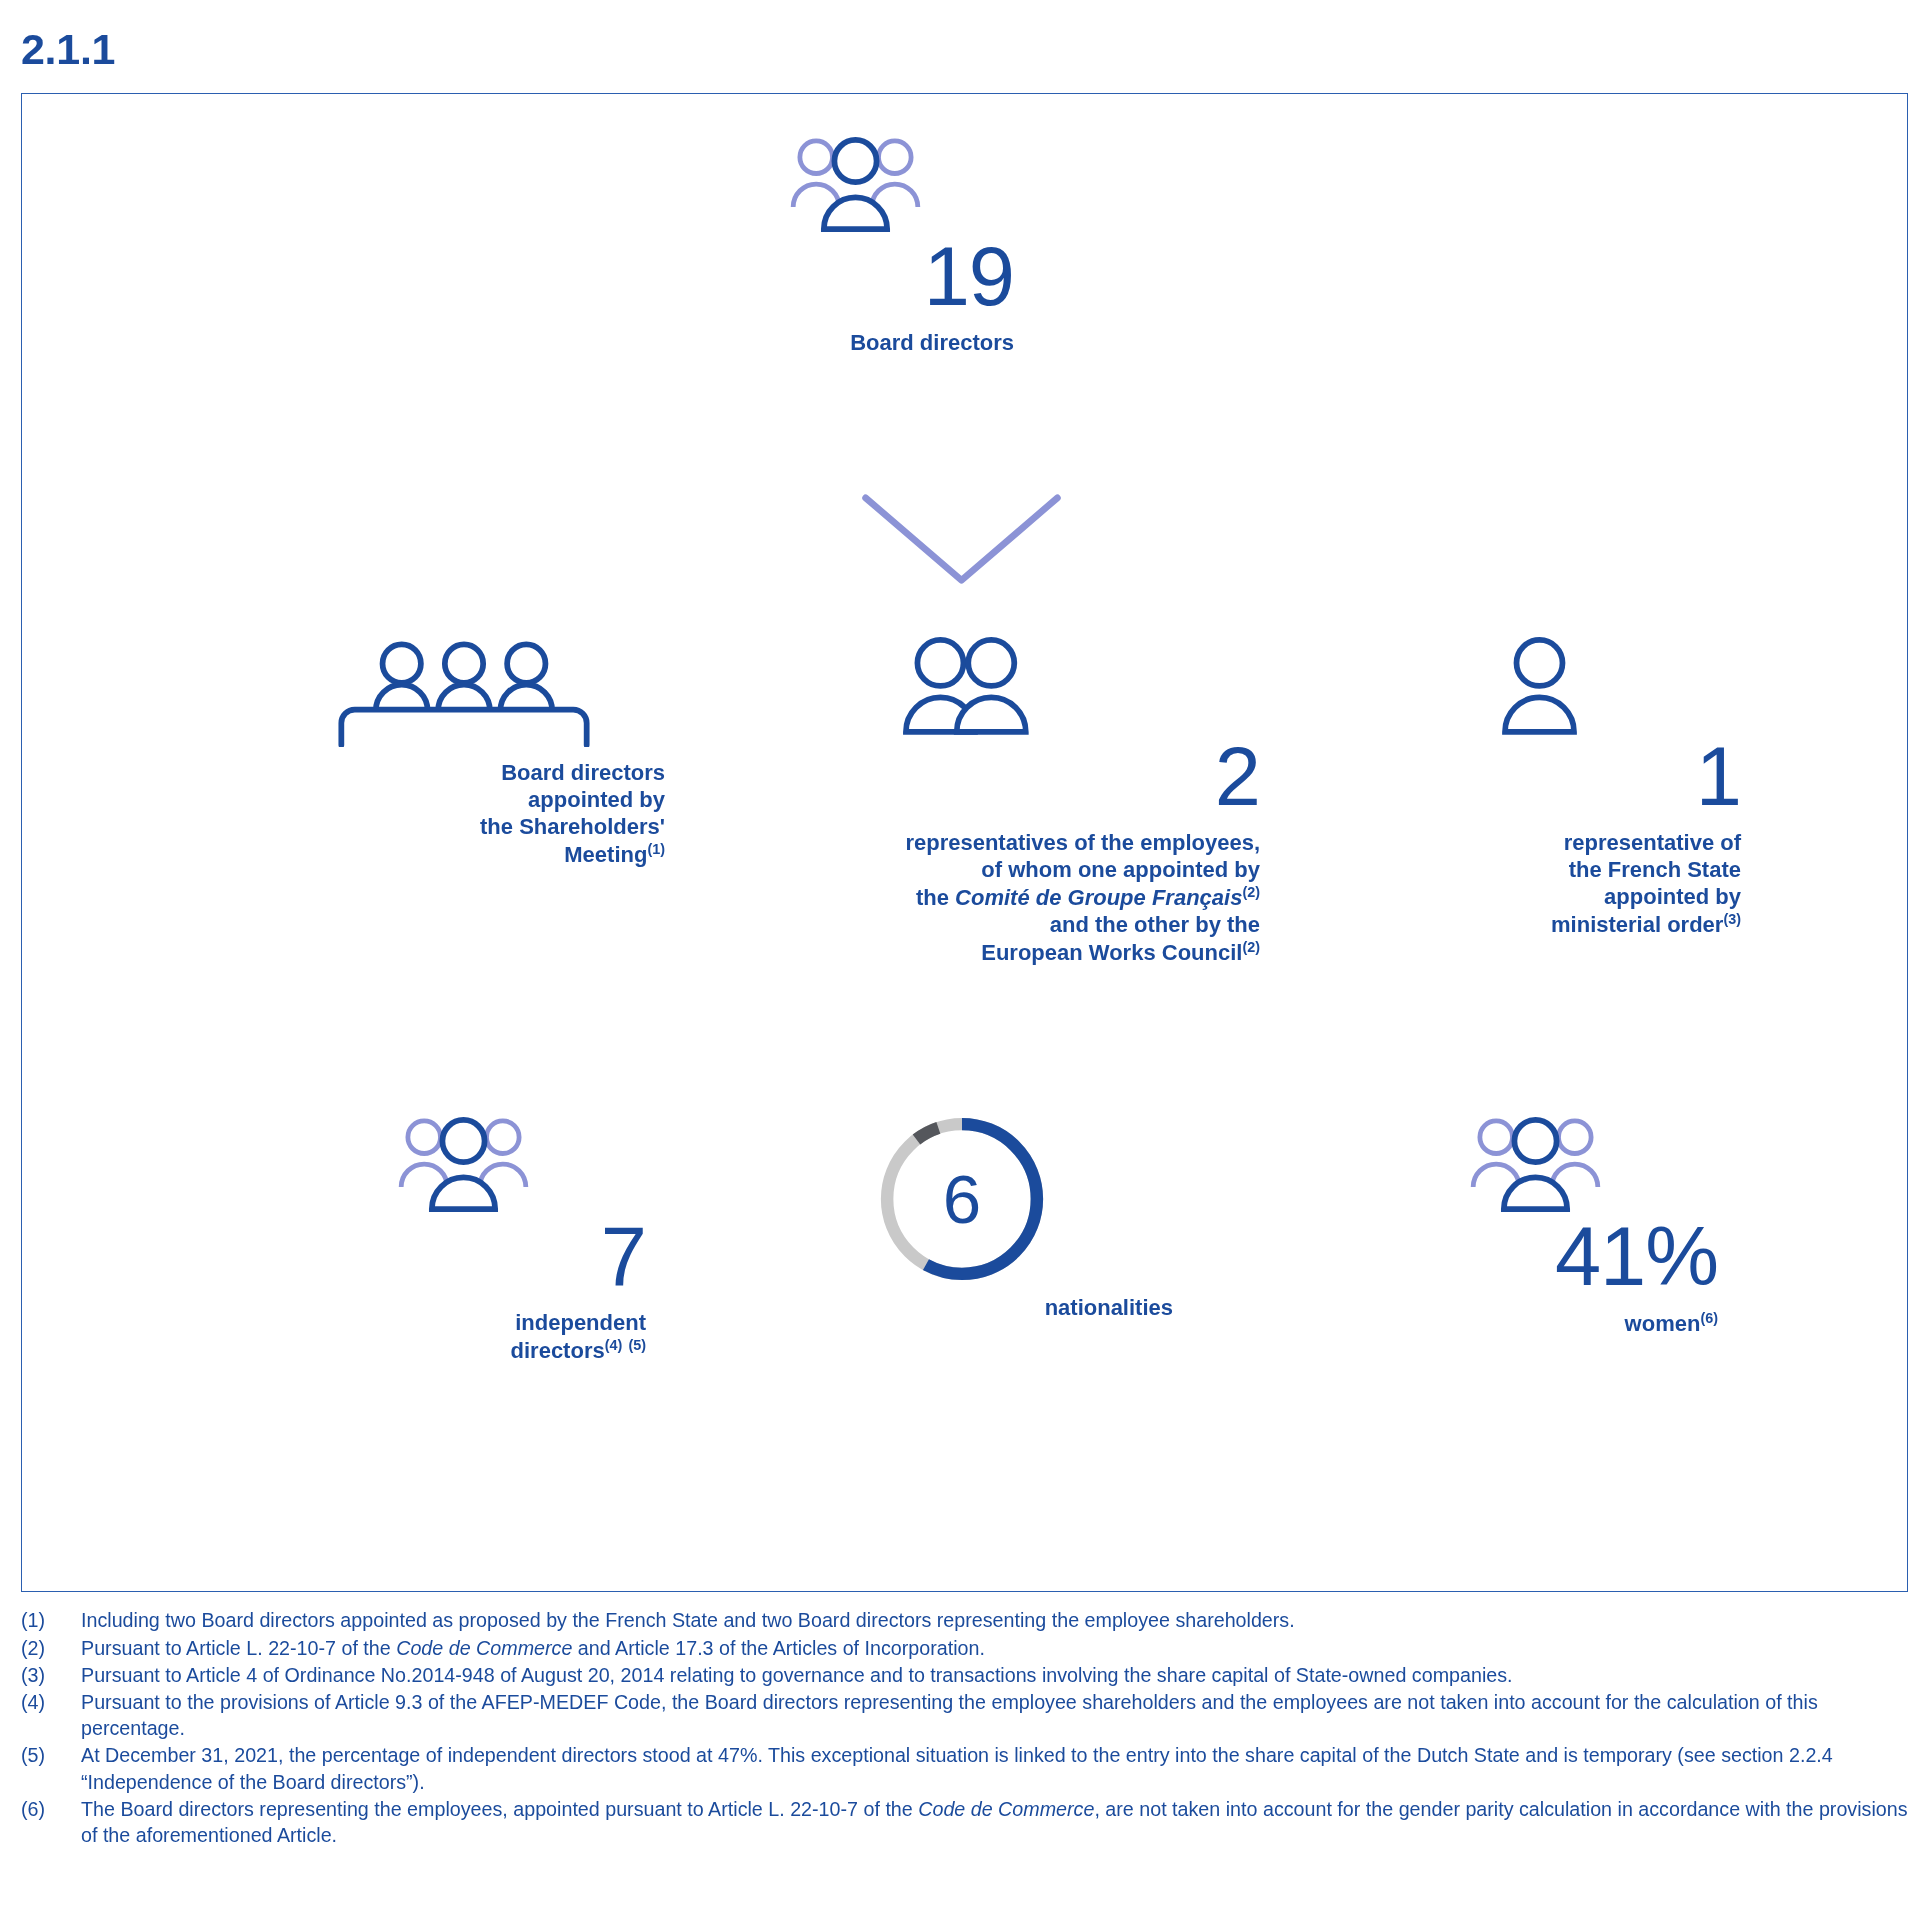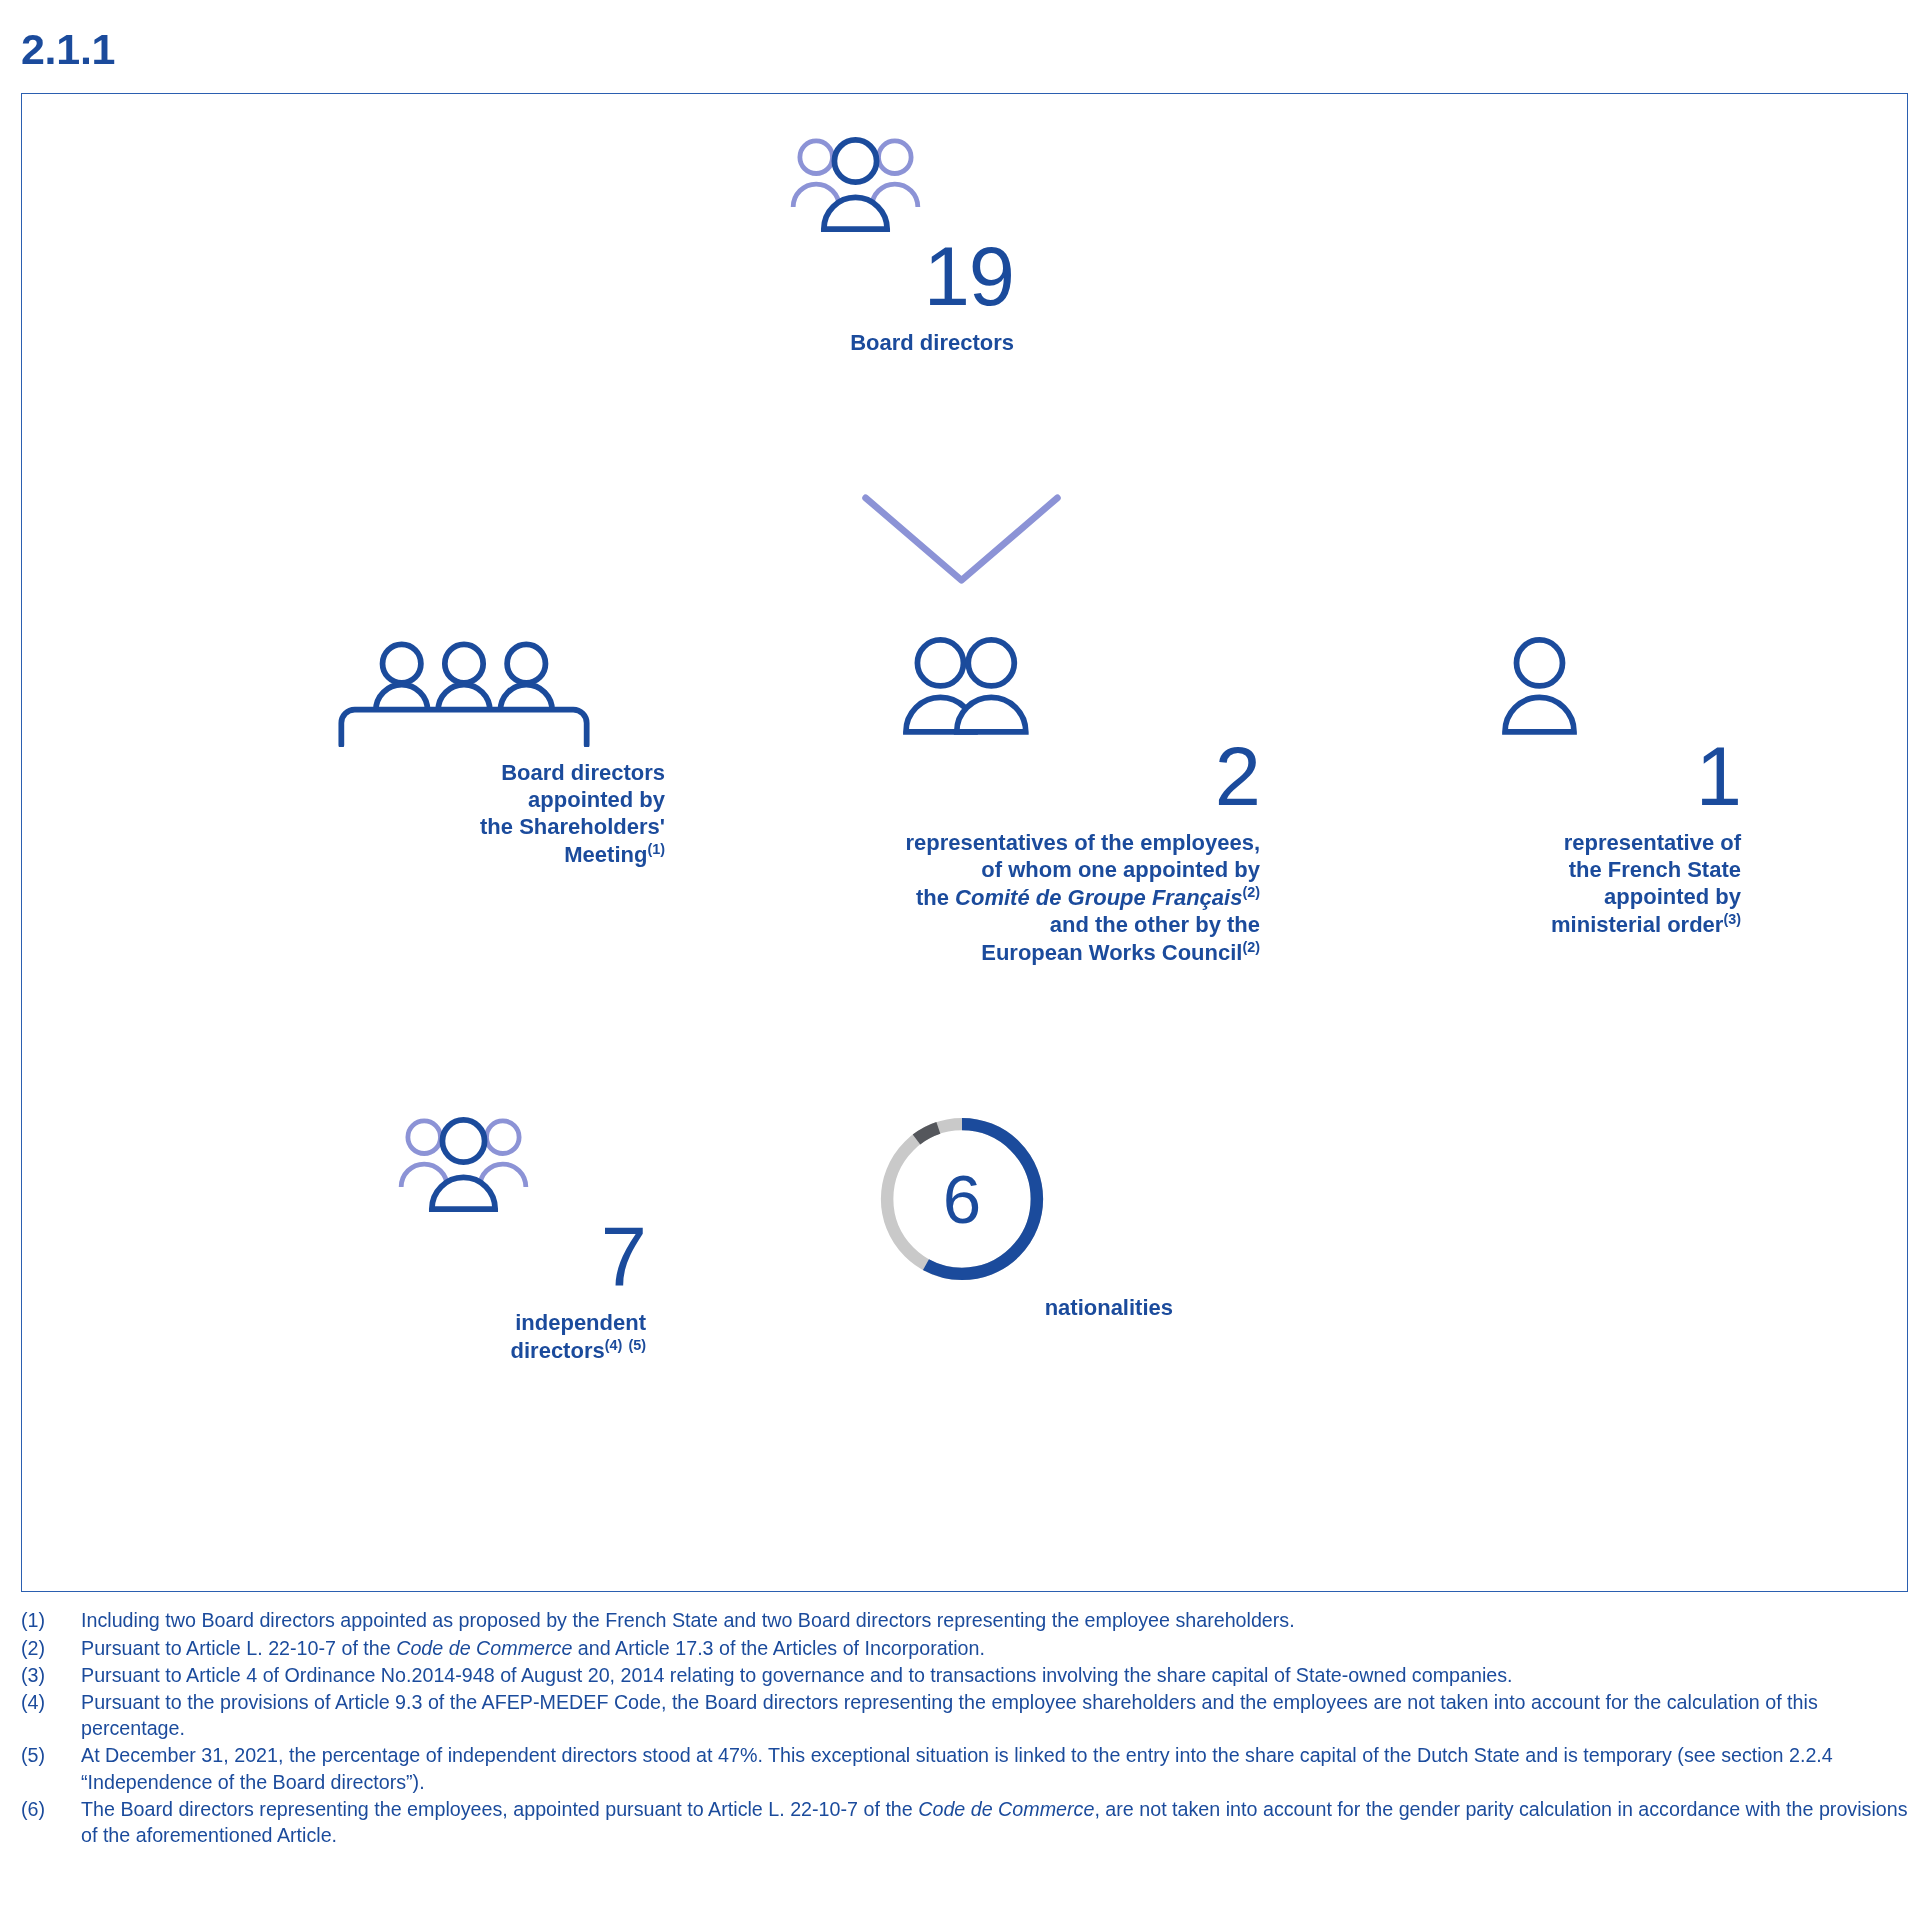--- a/index.html
+++ b/index.html
@@ -217,20 +217,36 @@
 
           <circle cx="100" cy="100" r="78" fill="none" stroke="#1b4b9c" stroke-width="13" stroke-dasharray="283.8 206.2" stroke-dashoffset="0" transform="rotate(-90 100 100)"></circle>
 
           <circle cx="100" cy="100" r="78" fill="none" stroke="#55575c" stroke-width="13" stroke-dasharray="25.8 464.2" stroke-dashoffset="-438.4" transform="rotate(-90 100 100)"></circle>
           <text x="100" y="100" text-anchor="middle" dominant-baseline="central" font-family="Liberation Sans, sans-serif" font-size="72" fill="#1b4b9c">6</text>
         </svg>
       </div>
       <div class="nat-title">nationalities</div>
     </div>
 
+    <div class="cell" style="left:1331px; top:1018px; width:365px;">
+      <div class="icon-wrap">
+        <svg width="163" height="106" viewBox="0 0 170 110">
+          <circle cx="44" cy="26" r="17" fill="none" stroke="#8c93d6" stroke-width="5"></circle>
+          <path d="M20 78 a24 24 0 0 1 48 0" fill="none" stroke="#8c93d6" stroke-width="5"></path>
+          <circle cx="126" cy="26" r="17" fill="none" stroke="#8c93d6" stroke-width="5"></circle>
+          <path d="M102 78 a24 24 0 0 1 48 0" fill="none" stroke="#8c93d6" stroke-width="5"></path>
+          <circle cx="85" cy="30" r="22" fill="#fff" stroke="#1b4b9c" stroke-width="6"></circle>
+          <path d="M52 101 a33 33 0 0 1 66 0 z" fill="#fff" stroke="#1b4b9c" stroke-width="6"></path>
+        </svg>
+      </div>
+      <div class="big-number">41%</div>
+      <div class="caption">
+        <span>women</span><span class="sup">(6)</span>
+      </div>
+    </div>
 
   </div>
 
   <div class="footnotes">
     <div class="fn">
       <span class="mark">(1)</span>
       <span class="txt">Including two Board directors appointed as proposed by the French State and two Board directors representing the employee shareholders.</span>
     </div>
     <div class="fn">
       <span class="mark">(2)</span>

